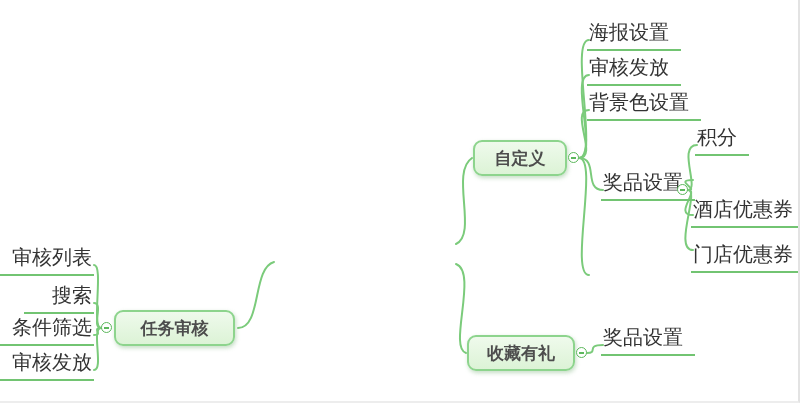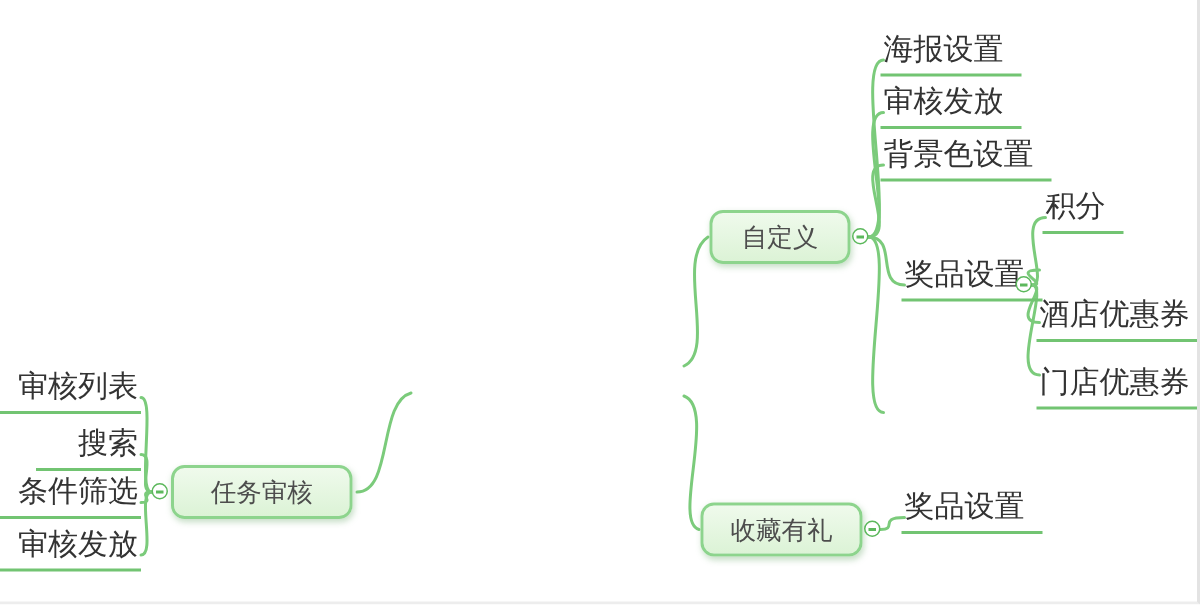--- a/index.html
+++ b/index.html
@@ -16,20 +16,21 @@
   svg.links{position:absolute;left:0;top:0;width:800px;height:403px;pointer-events:none;}
   svg.links path{fill:none;stroke:#7bcb7b;stroke-width:2;stroke-linecap:round;}
 
   .node{
     position:absolute;
     display:flex;align-items:center;justify-content:center;
     border-radius:9px;
     box-sizing:border-box;
     cursor:pointer;
     box-shadow:1px 2px 4px rgba(110,170,110,0.4);
+    font-weight:bold;
   }
   .node.root{
     background:linear-gradient(180deg,#d9f4d0,#c2ecbc);
     border:2px solid #6cc96c;
     font-size:30px;font-weight:bold;color:#3db33d;
     letter-spacing:2px;
   }
   .node.branch{
     background:linear-gradient(180deg,#effaec,#dcf3d6);
     border:2px solid #8dd48d;

